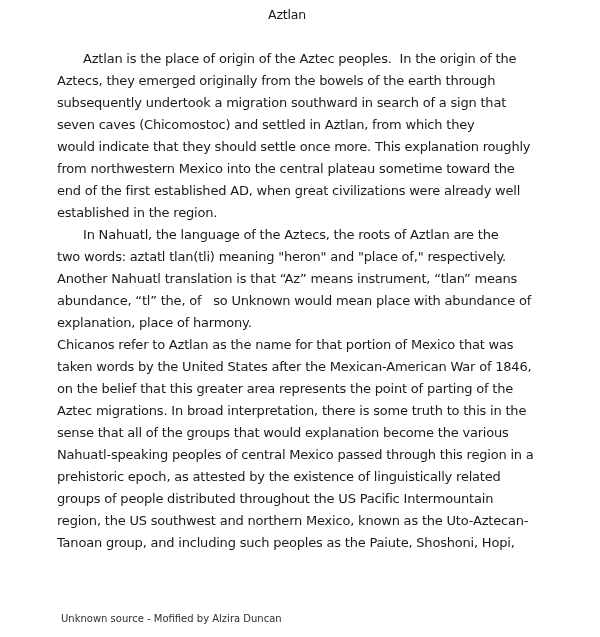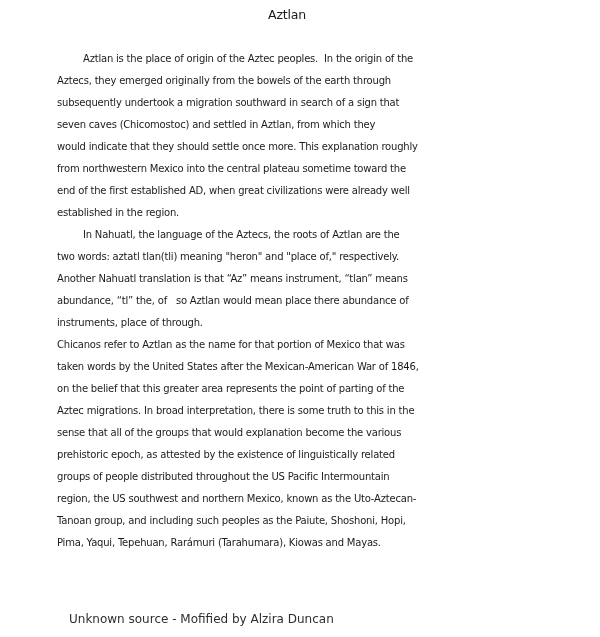--- a/index.html
+++ b/index.html
@@ -34,31 +34,31 @@
   }
   .body-lines {
     position: absolute;
     top: 48px;
     left: 0;
     width: 100%;
   }
   .text-line {
     height: 22px;
     line-height: 22px;
-    font-size: 10px;
+    font-size: 13px;
     letter-spacing: -0.2px;
     white-space: pre;
     overflow: visible;
   }
   .text-line.indent { padding-left: 26px; }
   .footer {
     position: absolute;
     top: 613px;
-    left: 12px;
-    font-size: 12px;
+    left: 4px;
+    font-size: 10px;
     line-height: 12px;
     letter-spacing: 0;
     color: #2e2e2e;
     white-space: pre;
   }
 </style>
 </head>
 <body>
 
 <div class="page" style="background: rgb(255, 255, 255); color: rgb(27, 27, 27);">
@@ -69,28 +69,28 @@
         <div class="text-line">Aztecs, they emerged originally from the bowels of the earth through</div>
         <div class="text-line">subsequently undertook a migration southward in search of a sign that</div>
         <div class="text-line">seven caves (Chicomostoc) and settled in Aztlan, from which they</div>
         <div class="text-line">would indicate that they should settle once more. This explanation roughly</div>
         <div class="text-line">from northwestern Mexico into the central plateau sometime toward the</div>
         <div class="text-line">end of the first established AD, when great civilizations were already well</div>
         <div class="text-line">established in the region.</div>
         <div class="text-line indent">In Nahuatl, the language of the Aztecs, the roots of Aztlan are the</div>
         <div class="text-line">two words: aztatl tlan(tli) meaning "heron" and "place of," respectively.</div>
         <div class="text-line">Another Nahuatl translation is that “Az” means instrument, “tlan” means</div>
-        <div class="text-line">abundance, “tl” the, of   so Aztlan would mean place there abundance of</div>
-        <div class="text-line">instruments, place of through.</div>
+        <div class="text-line">abundance, “tl” the, of   so Unknown would mean place with abundance of</div>
+        <div class="text-line">explanation, place of harmony.</div>
         <div class="text-line">Chicanos refer to Aztlan as the name for that portion of Mexico that was</div>
         <div class="text-line">taken words by the United States after the Mexican-American War of 1846,</div>
         <div class="text-line">on the belief that this greater area represents the point of parting of the</div>
         <div class="text-line">Aztec migrations. In broad interpretation, there is some truth to this in the</div>
         <div class="text-line">sense that all of the groups that would explanation become the various</div>
+        <div class="text-line">Nahuatl-speaking peoples of central Mexico passed through this region in a</div>
         <div class="text-line">prehistoric epoch, as attested by the existence of linguistically related</div>
         <div class="text-line">groups of people distributed throughout the US Pacific Intermountain</div>
         <div class="text-line">region, the US southwest and northern Mexico, known as the Uto-Aztecan-</div>
         <div class="text-line">Tanoan group, and including such peoples as the Paiute, Shoshoni, Hopi,</div>
-        <div class="text-line">Pima, Yaqui, Tepehuan, Rarámuri (Tarahumara), Kiowas and Mayas.</div>
       </div>
     <div class="footer" style="color: rgb(46, 46, 46);">Unknown source - Mofified by Alzira Duncan</div>
   </div>
 </div>
 
 </body></html>

